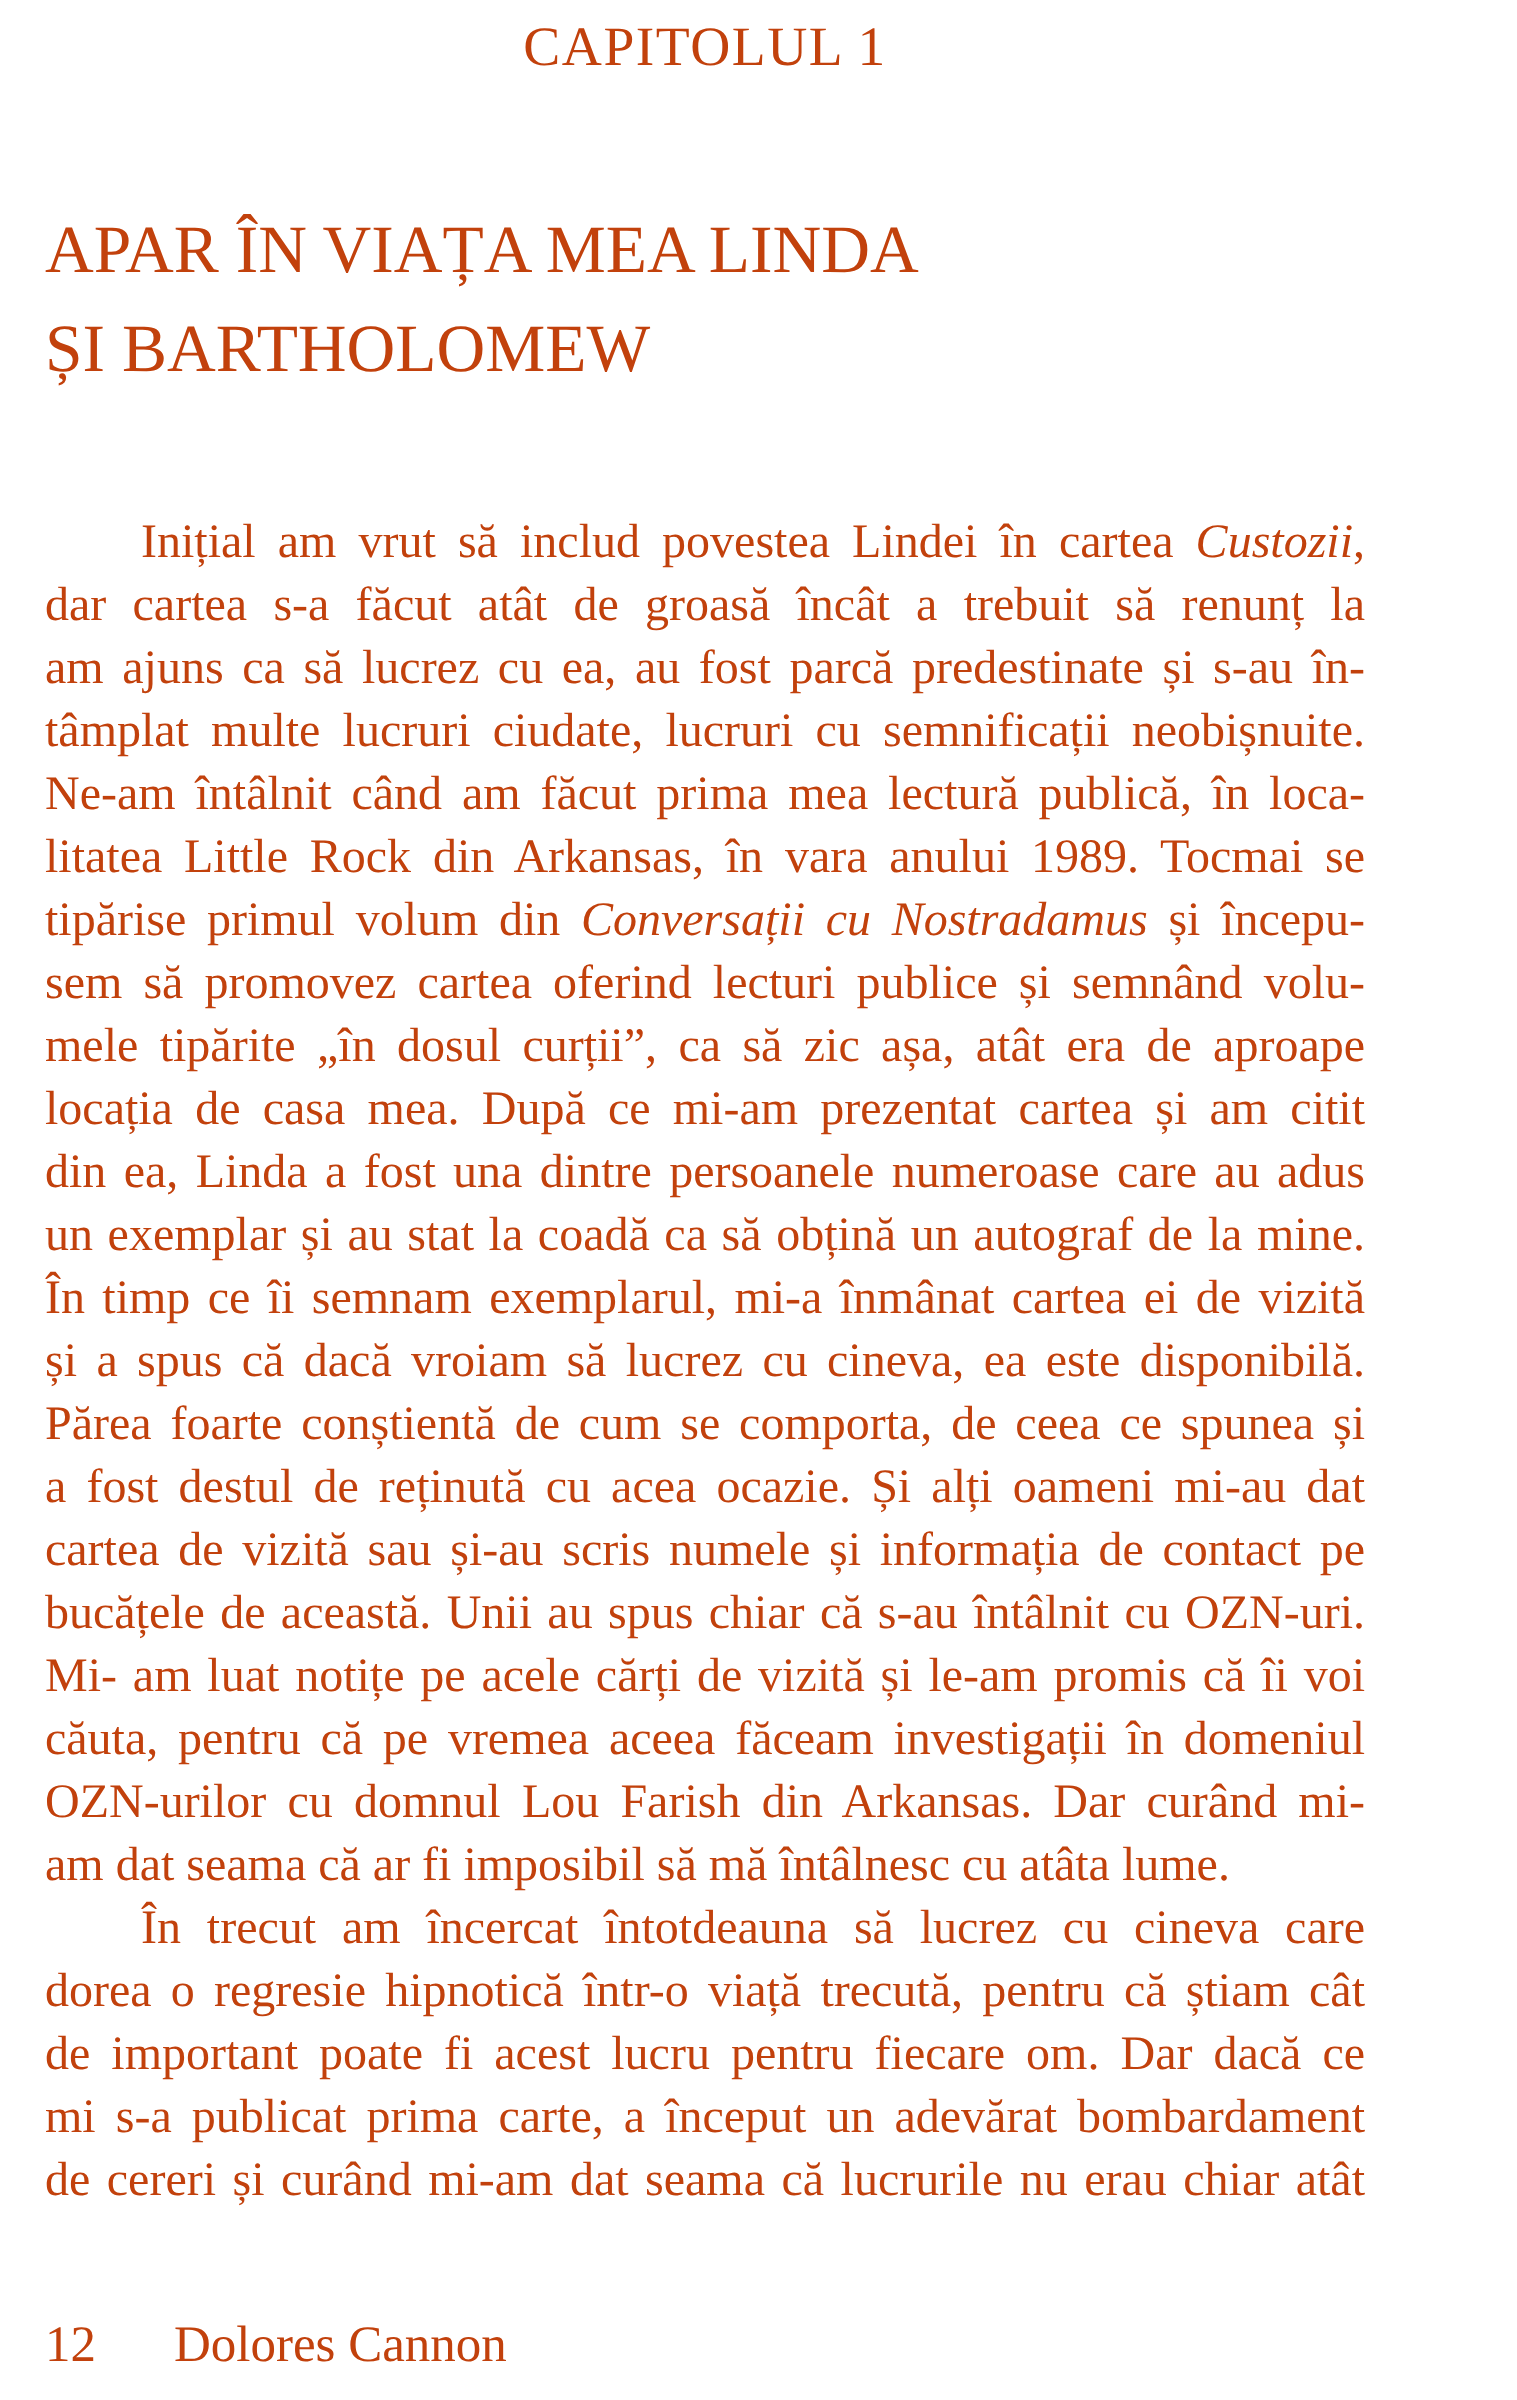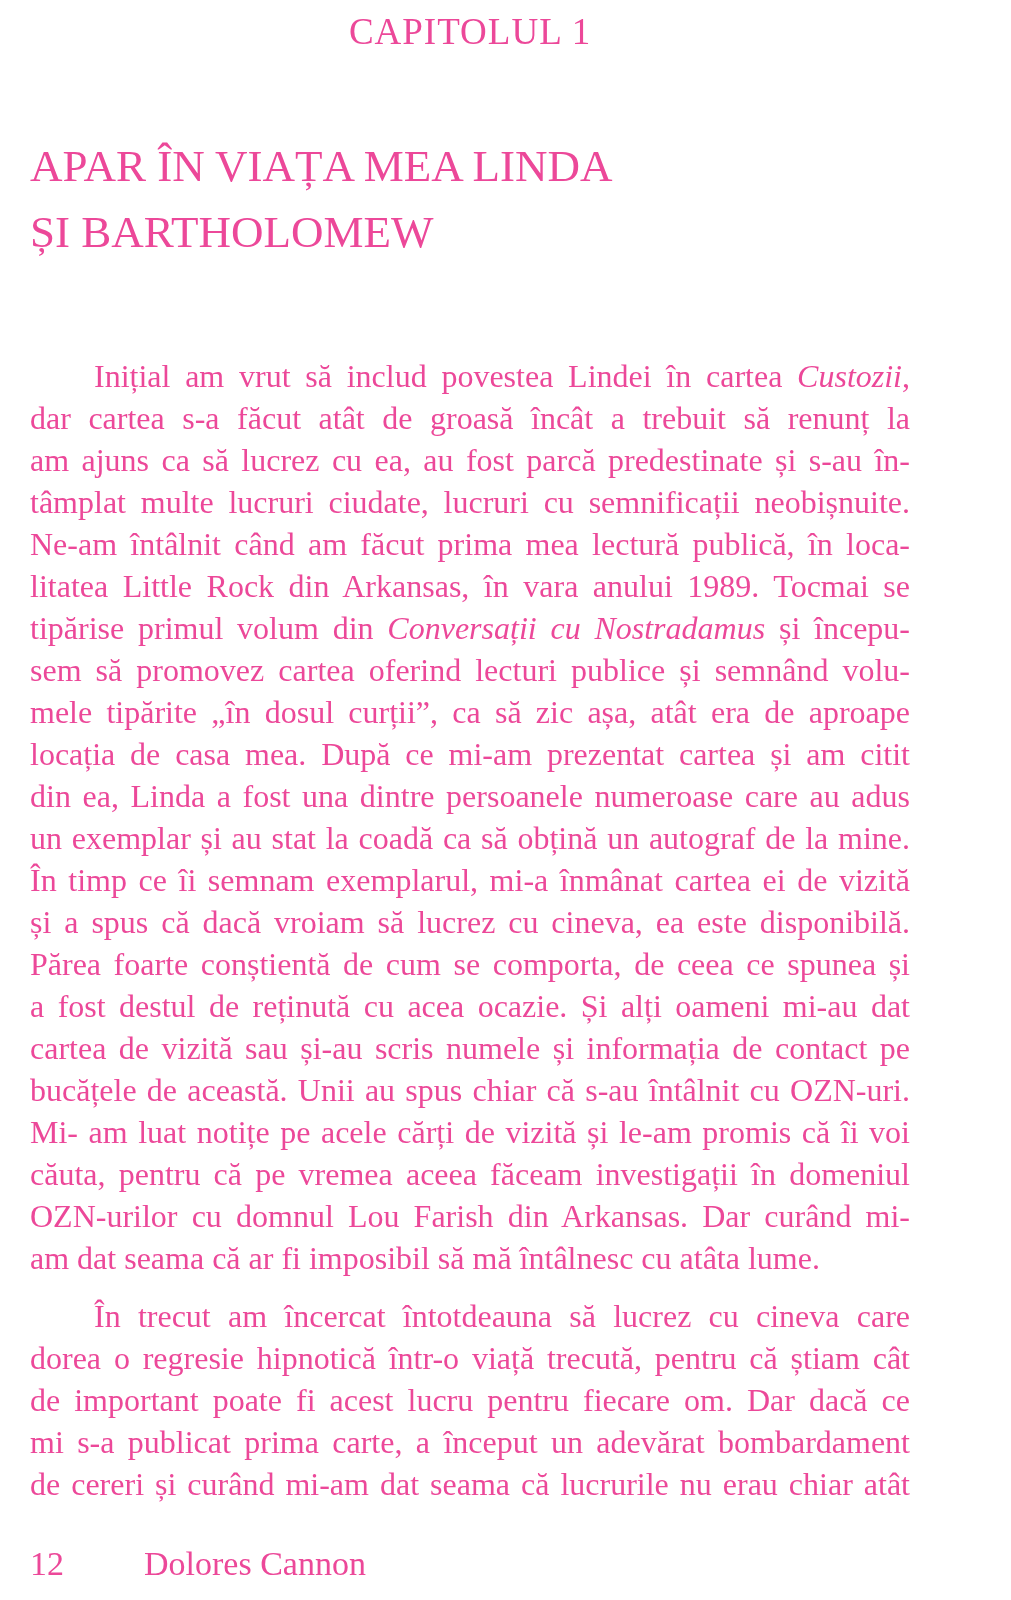--- a/index.html
+++ b/index.html
@@ -5,21 +5,21 @@
   html, body { margin: 0; padding: 0; }
   body {
     font-family: "Liberation Serif", "DejaVu Serif", serif;
     background: #ffffff;
   }
   .page {
     position: relative;
     width: 1011px;
     height: 1600px;
     background: #ffffff;
-    color: #ec4899;
+    color: #c2410c;
     overflow: hidden;
   }
   .chapter {
     position: absolute;
     top: 10px;
     left: 30px;
     width: 880px;
     text-align: center;
     font-size: 37px;
     line-height: 44px;
@@ -43,31 +43,31 @@
   }
   .line {
     text-align: justify;
     text-align-last: justify;
     -moz-text-align-last: justify;
   }
   .line.last {
     text-align-last: left;
     -moz-text-align-last: left;
   }
-  .line.indent { text-indent: 64px; margin-top: 16px; }
+  .line.indent { text-indent: 64px; }
   .em { font-style: italic; }
   .footer {
     position: absolute;
     top: 1544px;
     left: 30px;
     font-size: 34px;
     line-height: 40px;
     display: flex;
     align-items: baseline;
-    gap: 80px;
+    gap: 52px;
     justify-content: center;
   }
 </style>
 </head>
 <body>
 
 <div class="page">
 
   <div class="chapter">CAPITOLUL 1</div>
 

